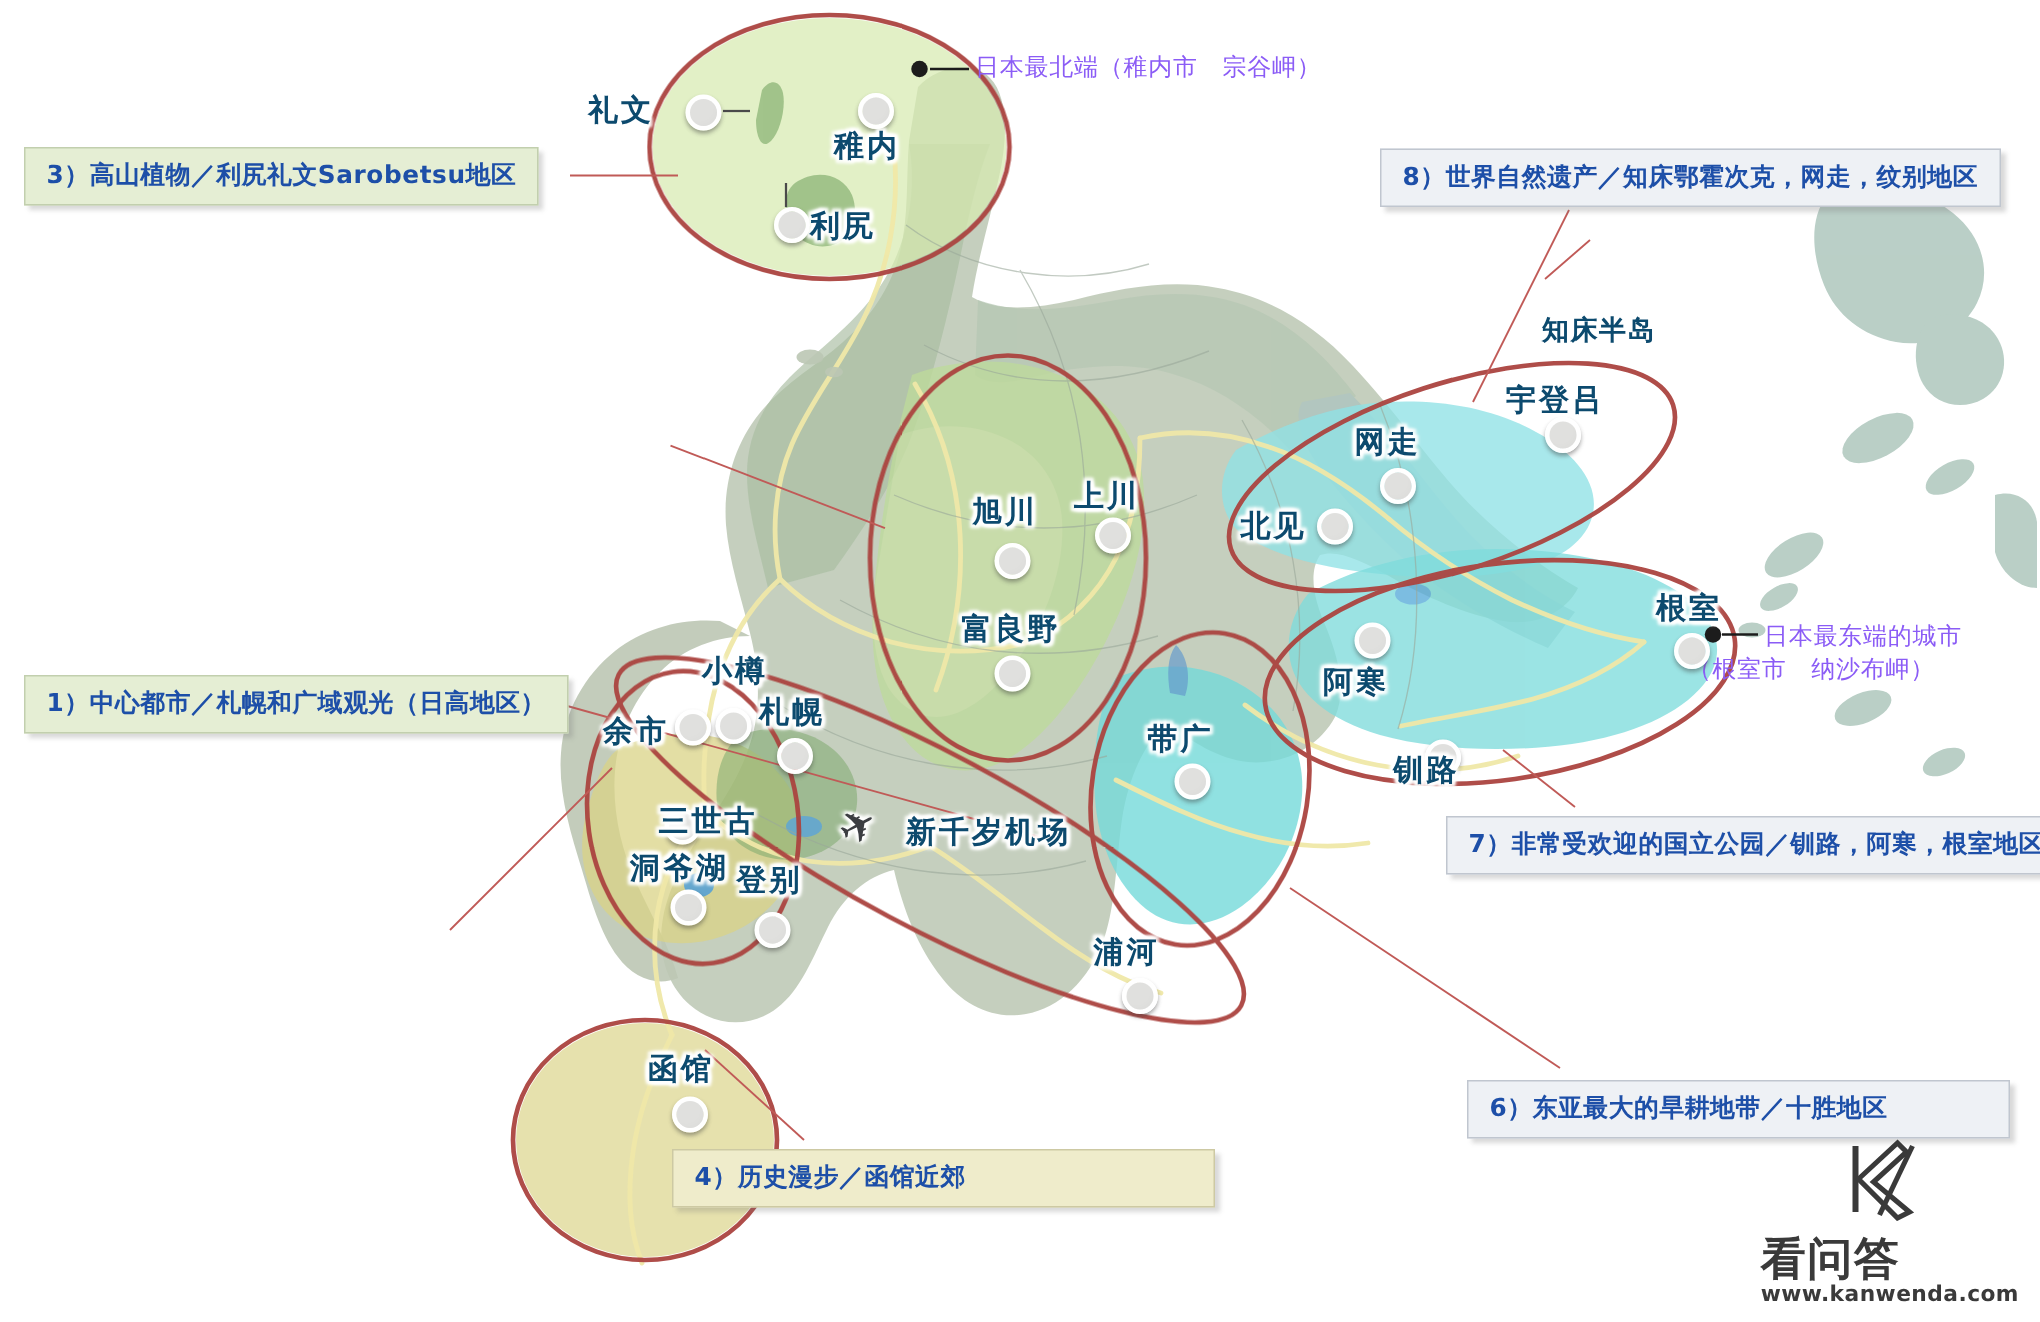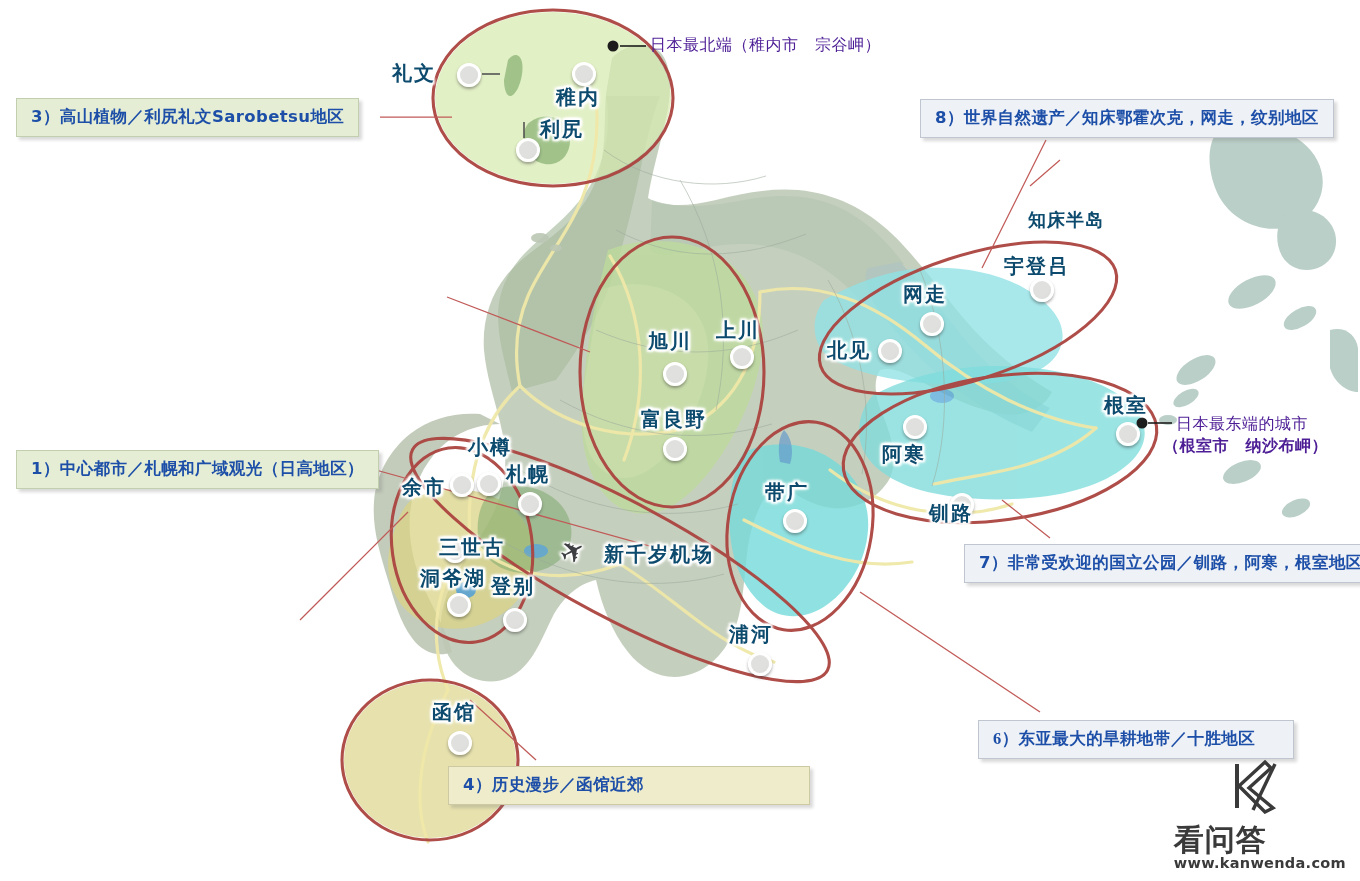--- a/index.html
+++ b/index.html
@@ -32,21 +32,21 @@
   .cname{position:absolute;white-space:nowrap;
          font-size:20px;font-weight:bold;color:#0c4a6e;
          letter-spacing:2px;
          text-shadow:
            2px 0 2px #fff,-2px 0 2px #fff,0 2px 2px #fff,0 -2px 2px #fff,
            2px 2px 2px #fff,-2px 2px 2px #fff,2px -2px 2px #fff,-2px -2px 2px #fff,
            0 0 4px #fff,0 0 6px #fff;}
   .cname.sm{font-size:18px;letter-spacing:1px;}
 
   
-  .anno{position:absolute;white-space:nowrap;font-size:16px;color:#4c1d95;
+  .anno{position:absolute;white-space:nowrap;font-size:16px;color:#8b5cf6;
         letter-spacing:.5px;line-height:1.35;text-align:right;}
 
   
   .plane{position:absolute;font-size:30px;color:#3c3e42;line-height:1;
          text-shadow:2px 0 2px #fff,-2px 0 2px #fff,0 2px 2px #fff,0 -2px 2px #fff,
                      2px 2px 3px #fff,-2px -2px 3px #fff;
          transform:rotate(-28deg);}
 
   
   #wm{position:absolute;right:14px;bottom:10px;display:flex;align-items:center;gap:10px;flex-direction:column;}
@@ -277,46 +277,46 @@
 
   <div class="callout green" style="left:16px;top:450px;">1）中心都市／札幌和广域观光（日高地区）</div>
 
 
   <div class="callout yellow" style="left:448px;top:766px;width:362px;">4）历史漫步／函馆近郊</div>
 
   <div class="callout blue" style="left:920px;top:99px;">8）世界自然遗产／知床鄂霍次克，网走，纹别地区</div>
 
   <div class="callout blue" style="left:964px;top:544px;">7）非常受欢迎的国立公园／钏路，阿寒，根室地区</div>
 
-  <div class="callout blue" style="left:978px;top:720px;width:316px;font-family:Liberation Serif, serif;">6）东亚最大的旱耕地带／十胜地区</div>
+  <div class="callout blue" style="left:978px;top:720px;width:362px;">6）东亚最大的旱耕地带／十胜地区</div>
 
   <div class="anno" style="left:650px;top:34px;">日本最北端（稚内市　宗谷岬）</div>
 
   <div class="anno" style="left:1176px;top:413px;">日本最东端的城市</div>
-  <div class="anno" style="left:1163px;top:435px;font-weight:bold;">（根室市　纳沙布岬）</div>
+  <div class="anno" style="left:1125px;top:435px;">（根室市　纳沙布岬）</div>
 
   <div class="cname sm" style="left:1028px;top:208px;">知床半岛</div>
 
   <div class="plane" style="left:560px;top:537px;">✈</div>
   <div class="cname" style="left:604px;top:541px;">新千岁机场</div>
 
   <div class="dot" style="left:457px;top:63px;">
       <i></i>
     </div>
   <div class="cname" style="left:392px;top:60px;">礼文</div>
 
   <div class="dot" style="left:572px;top:62px;">
       <i></i>
     </div>
   <div class="cname" style="left:556px;top:84px;">稚内</div>
 
   <div class="dot" style="left:516px;top:138px;">
       <i></i>
     </div>
-  <div class="cname" style="left:540px;top:116px;">利尻</div>
+  <div class="cname" style="left:540px;top:137px;">利尻</div>
 
   <div class="dot" style="left:663px;top:362px;">
       <i></i>
     </div>
   <div class="cname" style="left:648px;top:328px;">旭川</div>
 
   <div class="dot" style="left:730px;top:345px;">
       <i></i>
     </div>
   <div class="cname" style="left:716px;top:317px;">上川</div>

